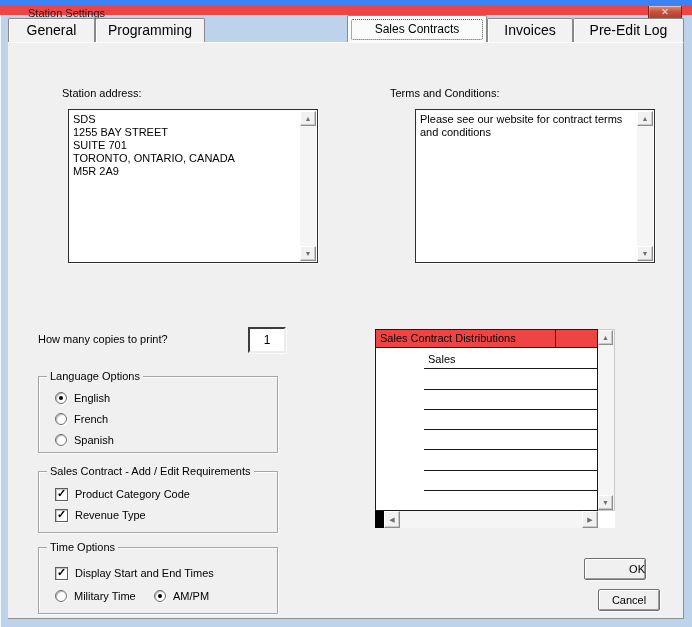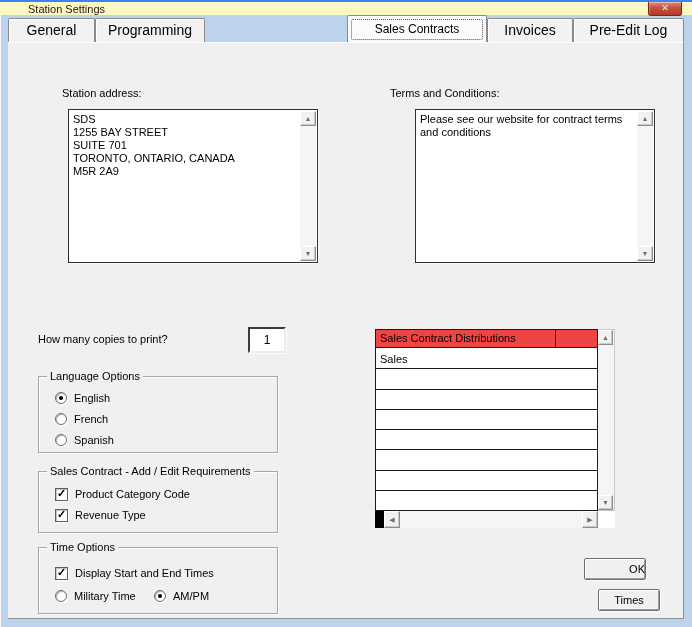--- a/index.html
+++ b/index.html
@@ -3,21 +3,21 @@
 <meta charset="utf-8">
 <style>
   * { margin:0; padding:0; box-sizing:border-box; }
   body { background:#d8d8d8; font-family:"Liberation Sans", sans-serif; }
   .window {
     position:relative; width:692px; height:627px; overflow:hidden;
     background:#bdd3ec; color:#000; font-size:11px;
     box-shadow: inset 1px 0 0 #f4f8fc, inset 0 1px 0 #c8c8c8;
   }
   
-  .titlebar { position:absolute; top:0; left:0; right:0; height:15px; background:#fef9c3; border-top:2px solid #3b82f6; }
+  .titlebar { position:absolute; top:0; left:0; right:0; height:15px; background:#ef4444; border-top:6px solid #3b82f6; }
   .title-text { position:absolute; left:28px; top:1px; font-size:11px; color:#1b1b1b; white-space:nowrap; }
   .close-btn {
     position:absolute; top:0; right:10px; width:34px; height:14px;
     background:linear-gradient(#dd907c 0%, #c6503e 45%, #b13c2b 100%);
     border:1px solid #7e241a; border-top:none; border-radius:0 0 3px 3px;
     box-shadow: inset 0 1px 0 rgba(255,255,255,.4), inset 1px 0 0 rgba(255,255,255,.2);
     color:#d9cfc9; text-align:center; font-weight:bold; font-size:9px; line-height:12px;
     cursor:default;
   }
   
@@ -77,21 +77,21 @@
     border:2px solid; border-color:#3c3c3c #ececec #ececec #3c3c3c;
     box-shadow: 1px 1px 0 #fafafa;
     font-family:"Liberation Sans", sans-serif; font-size:12px; text-align:center; color:#000;
   }
   
   .dtable { position:absolute; background:#fff; }
   .dt-inner { position:absolute; left:0; top:0; width:223px; height:182px; border:1px solid #1a1a1a; }
   .dt-header { position:absolute; left:0; top:0; right:0; height:18px; border-bottom:1px solid #1a1a1a; display:flex; background:#ef4444; }
   .dt-h1 { width:180px; border-right:1px solid #1a1a1a; padding-left:4px; line-height:17px; overflow:hidden; white-space:nowrap; }
   .dt-h2 { flex:1; }
-  .dt-rows { position:absolute; left:0; top:19px; right:0; bottom:0; display:flex; flex-direction:column; }
+  .dt-rows { position:absolute; left:0; top:19px; right:0; bottom:0; display:flex; flex-direction:column;padding-left:48px; }
   .dt-row { flex:1; border-bottom:1px solid #1a1a1a; padding-left:4px; display:flex; align-items:center; background:#fff; }
   .dt-row:last-child { border-bottom:none; }
   .dt-vscroll { position:absolute; top:0; right:0; width:17px; height:182px; background:#f5f5f5; border:1px solid #c9c9c9; border-left:none; }
   .dt-hscroll { position:absolute; left:0; top:182px; width:223px; height:17px; background:#f5f5f5; display:flex; align-items:stretch; }
   .dt-black { width:9px; background:#000; flex:none; }
   .hbtn {
     width:16px; flex:none; background:#f1f1f1;
     border:1px solid; border-color:#ffffff #8d8d8d #8d8d8d #ffffff;
     box-shadow: inset -1px -1px 0 #c9c9c9;
     color:#6f6f6f; font-size:7px; text-align:center; line-height:15px;
@@ -241,16 +241,16 @@
       <div class="dt-hscroll">
         <div class="dt-black"></div>
         <div class="hbtn">◀</div>
         <div style="flex:1;"></div>
         <div class="hbtn">▶</div>
       </div>
       <div class="dt-corner"></div>
     </div>
 
     <div class="btn95" style="left:576px; top:515px;text-align:right;">OK</div>
-    <div class="btn95" style="left:590px; top:546px;">Times</div>
+    <div class="btn95" style="left:590px; top:546px;">Cancel</div>
 
   </div>
 </div>
 
 </body></html>

